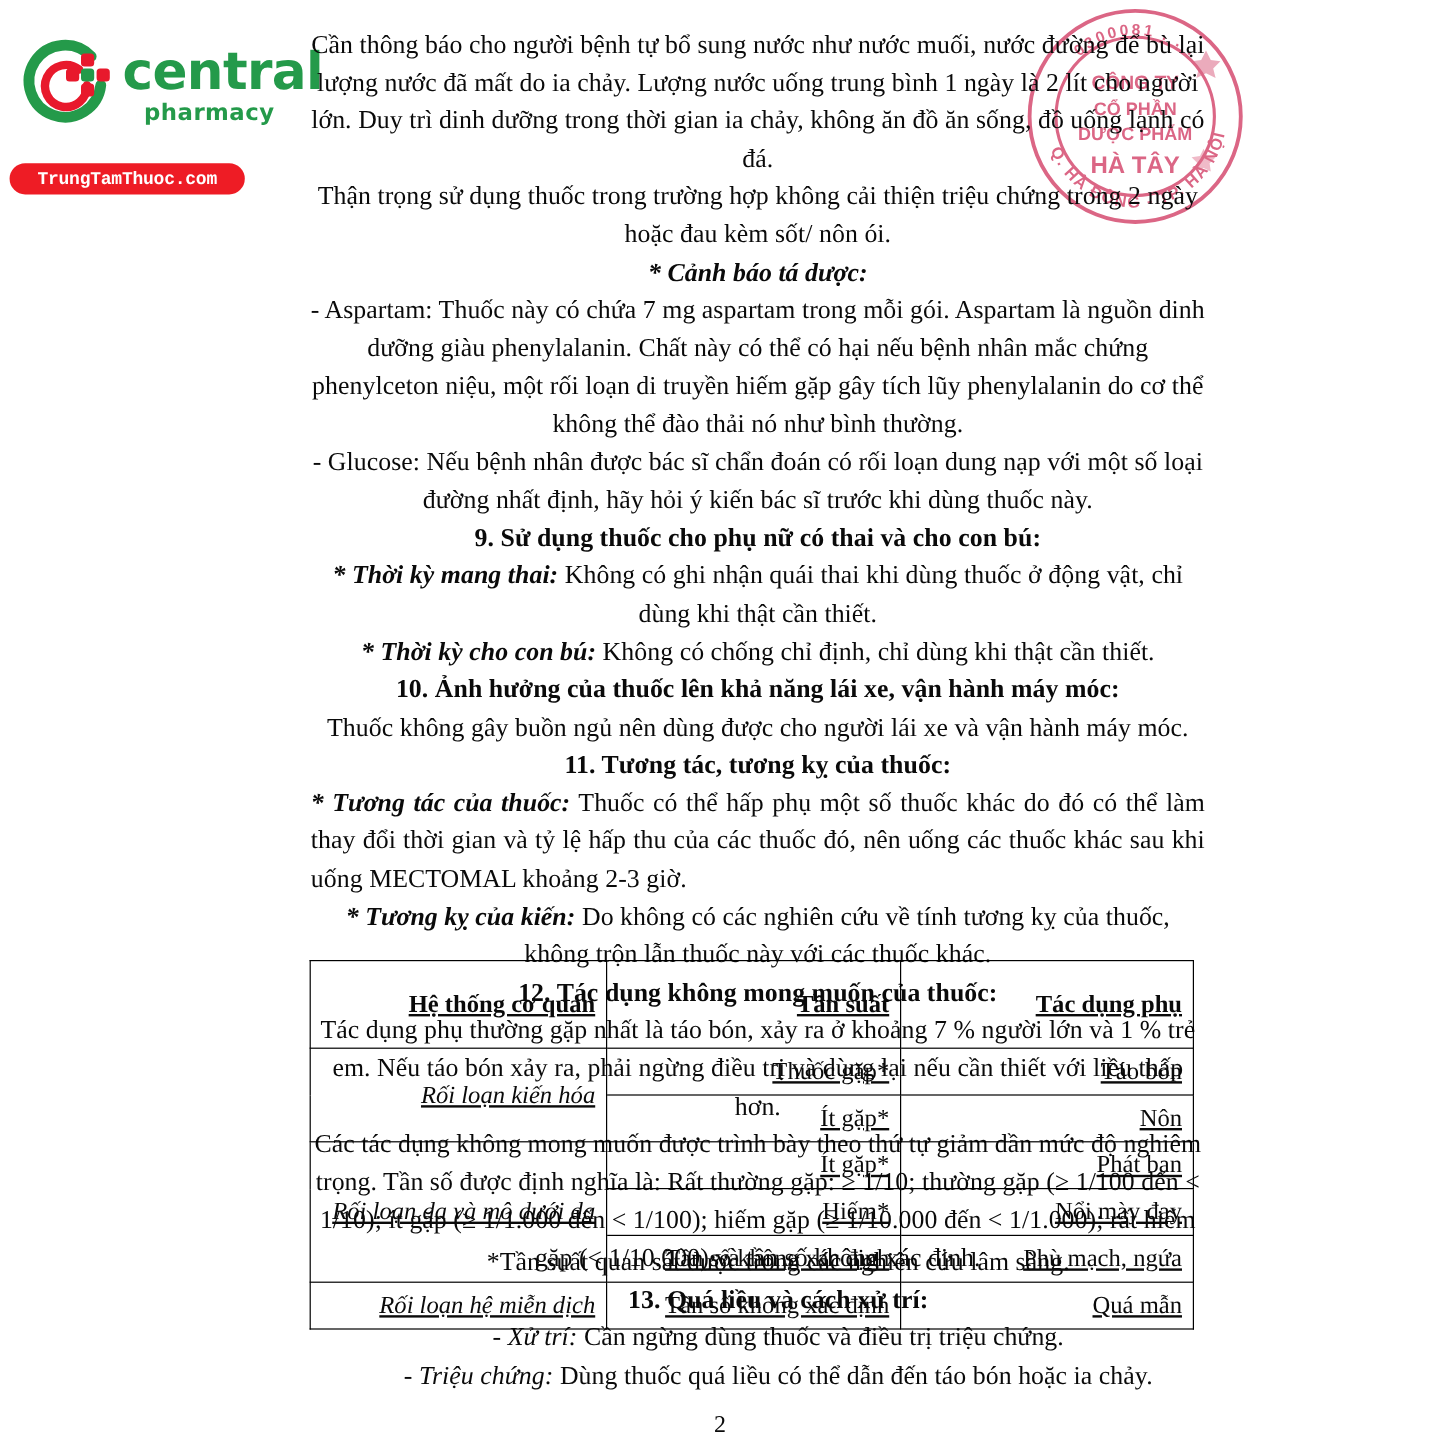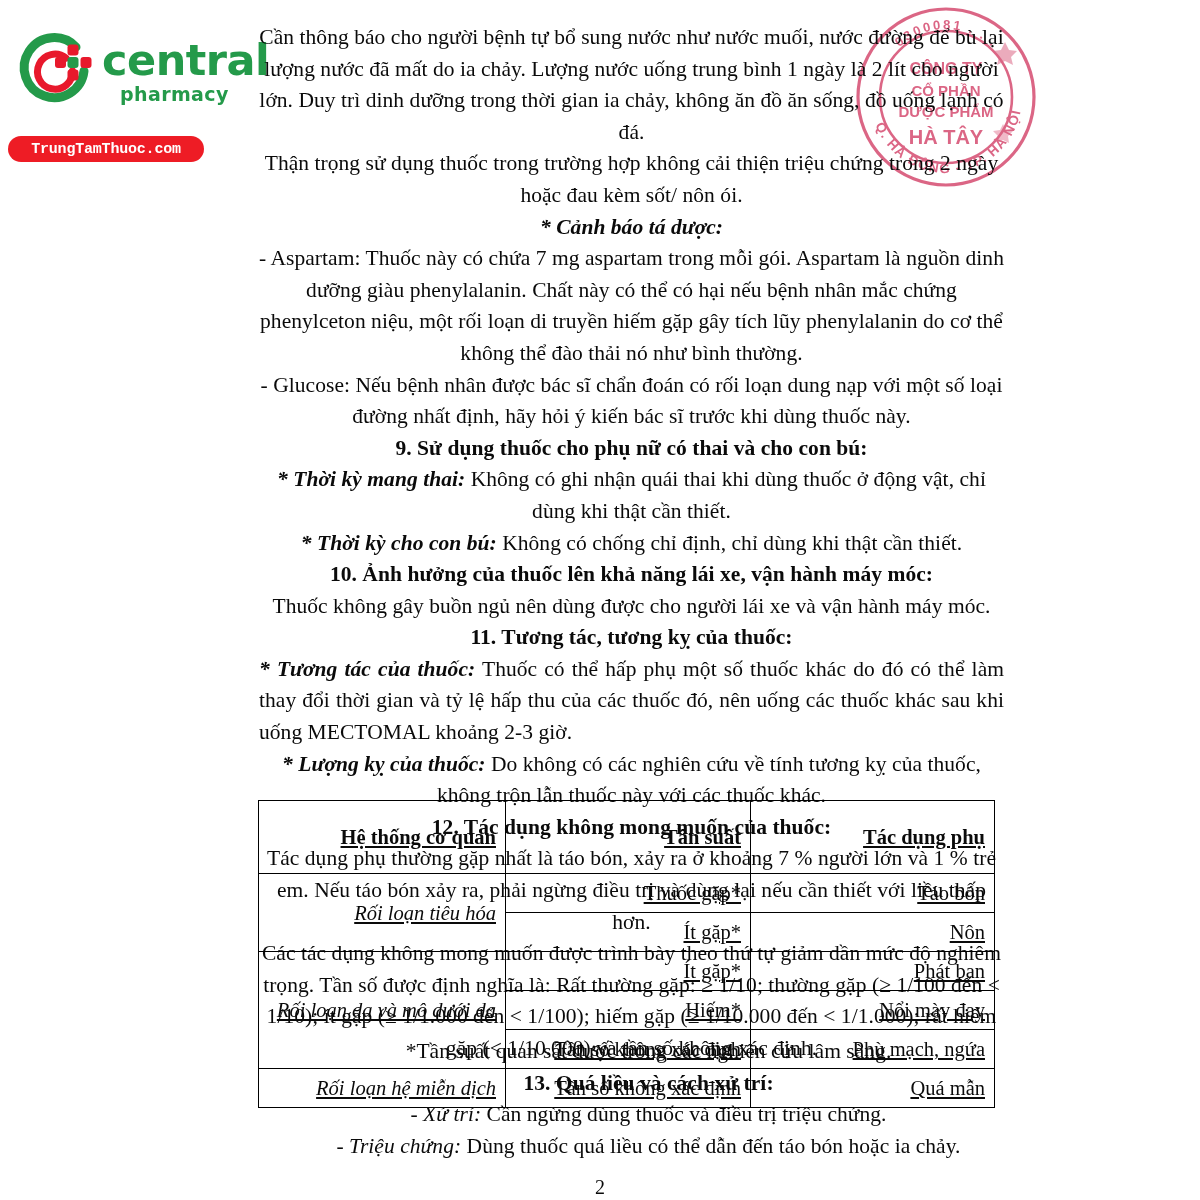--- a/index.html
+++ b/index.html
@@ -234,21 +234,21 @@
     <p class="p"><span class="bi">* Thời kỳ cho con bú:</span><span> Không có chống chỉ định, chỉ dùng khi thật cần thiết.</span></p>
 
     <p class="p b">10. Ảnh hưởng của thuốc lên khả năng lái xe, vận hành máy móc:</p>
 
     <p class="p">Thuốc không gây buồn ngủ nên dùng được cho người lái xe và vận hành máy móc.</p>
 
     <p class="p b">11. Tương tác, tương kỵ của thuốc:</p>
 
     <p class="p just"><span class="bi">* Tương tác của thuốc:</span><span> Thuốc có thể hấp phụ một số thuốc khác do đó có thể làm thay đổi thời gian và tỷ lệ hấp thu của các thuốc đó, nên uống các thuốc khác sau khi uống MECTOMAL khoảng 2-3 giờ.</span></p>
 
-    <p class="p"><span class="bi">* Lượng kỵ của thuốc:</span><span> Do không có các nghiên cứu về tính tương kỵ của thuốc, không trộn lẫn thuốc này với các thuốc khác.</span></p>
+    <p class="p"><span class="bi">* Tương kỵ của kiến:</span><span> Do không có các nghiên cứu về tính tương kỵ của thuốc, không trộn lẫn thuốc này với các thuốc khác.</span></p>
 
     <p class="p b">12. Tác dụng không mong muốn của thuốc:</p>
 
     <p class="p">Tác dụng phụ thường gặp nhất là táo bón, xảy ra ở khoảng 7 % người lớn và 1 % trẻ em. Nếu táo bón xảy ra, phải ngừng điều trị và dùng lại nếu cần thiết với liều thấp hơn.</p>
 
     <p class="p">Các tác dụng không mong muốn được trình bày theo thứ tự giảm dần mức độ nghiêm trọng. Tần số được định nghĩa là: Rất thường gặp: ≥ 1/10; thường gặp (≥ 1/100 đến &lt; 1/10); ít gặp (≥ 1/1.000 đến &lt; 1/100); hiếm gặp (≥ 1/10.000 đến &lt; 1/1.000); rất hiếm gặp (&lt; 1/10.000) và tần số không xác định.</p>
   </div>
 
   <table class="ae-table">
     <colgroup>
@@ -259,21 +259,21 @@
     <thead>
       <tr>
         <th>Hệ thống cơ quan</th>
         <th>Tần suất</th>
         <th>Tác dụng phụ</th>
       </tr>
     </thead>
     <tbody>
 
       <tr class="row-h">
-        <td class="organ-cell thick-top" rowspan="2">Rối loạn tiêu hóa</td>
+        <td class="organ-cell thick-top" rowspan="2">Rối loạn kiến hóa</td>
         <td class="thick-top">Thuốc gặp*</td>
         <td class="thick-top">Táo bón</td>
       </tr>
       <tr class="row-h">
         <td>Ít gặp*</td>
         <td>Nôn</td>
       </tr>
 
       <tr class="row-h">
         <td class="organ-cell thick-top" rowspan="3">Rối loạn da và mô dưới da</td>

